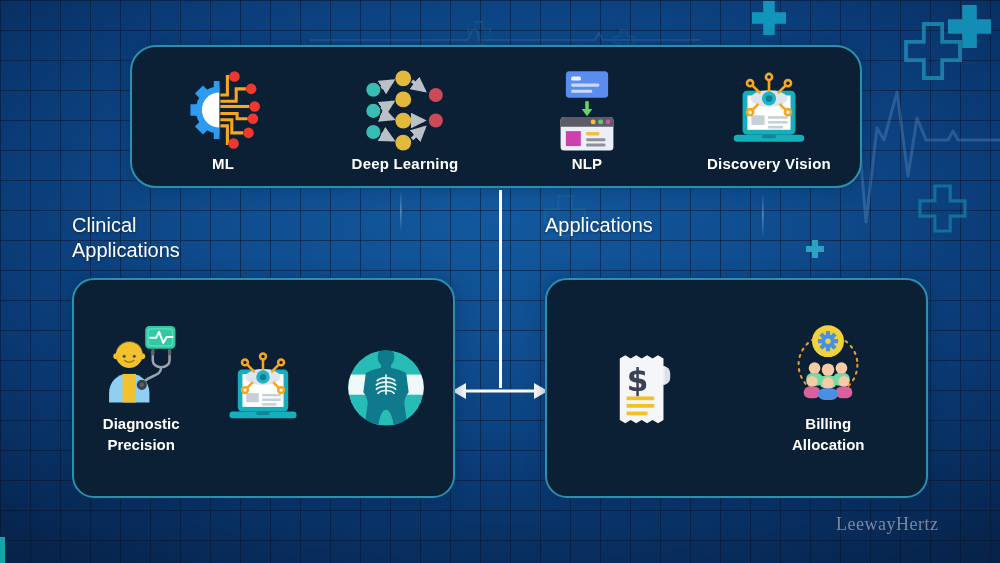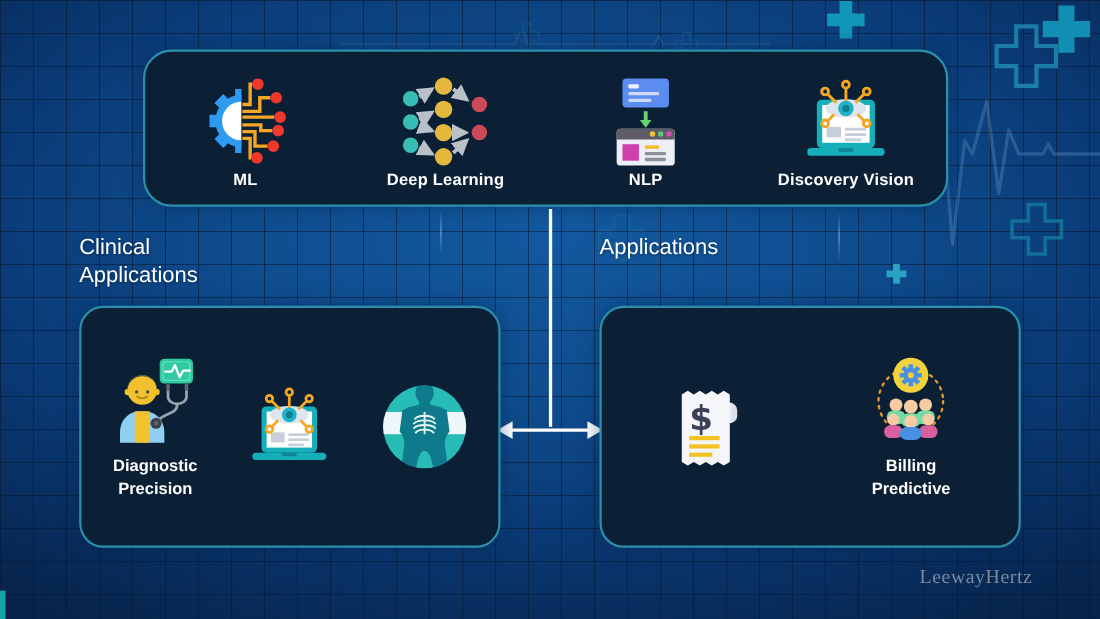--- a/index.html
+++ b/index.html
@@ -355,20 +355,20 @@
           <circle cx="31" cy="72" r="6.5" fill="#f8cba4"></circle>
             <circle cx="69" cy="72" r="6.5" fill="#f8cba4"></circle>
           <rect x="21" y="78" width="20" height="14" rx="7" fill="#da5f9d"></rect>
           <rect x="59" y="78" width="20" height="14" rx="7" fill="#da5f9d"></rect>
           <circle cx="50" cy="74" r="7" fill="#f8cba4"></circle>
           <rect x="38" y="80" width="24" height="14" rx="8" fill="#4a90e2"></rect>
         </svg>
       </div>
       <div class="app-label">
         <span>Billing</span><br>
-        <span>Predictive</span>
+        <span>Allocation</span>
       </div>
     </div>
 
   </div>
 
   <div class="watermark">LeewayHertz</div>
 </div>
 
 </body></html>

